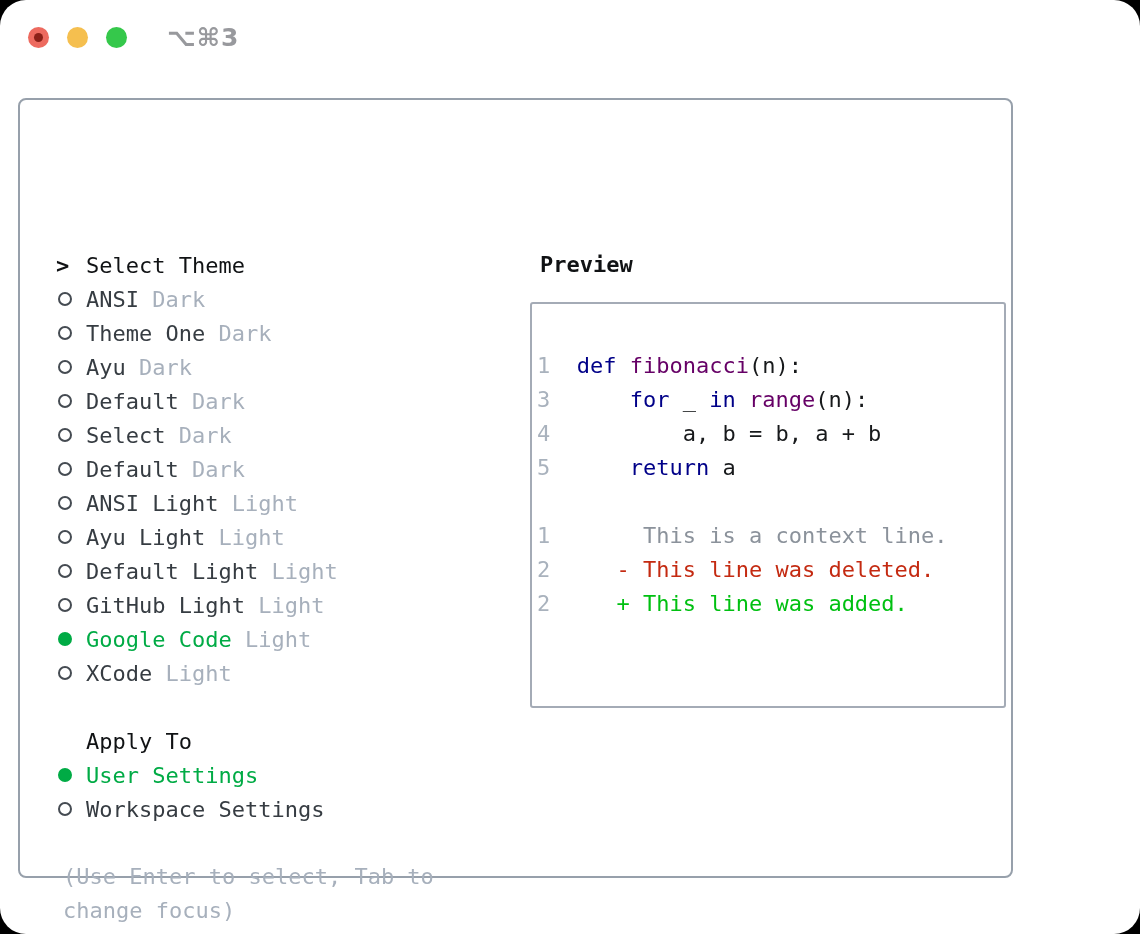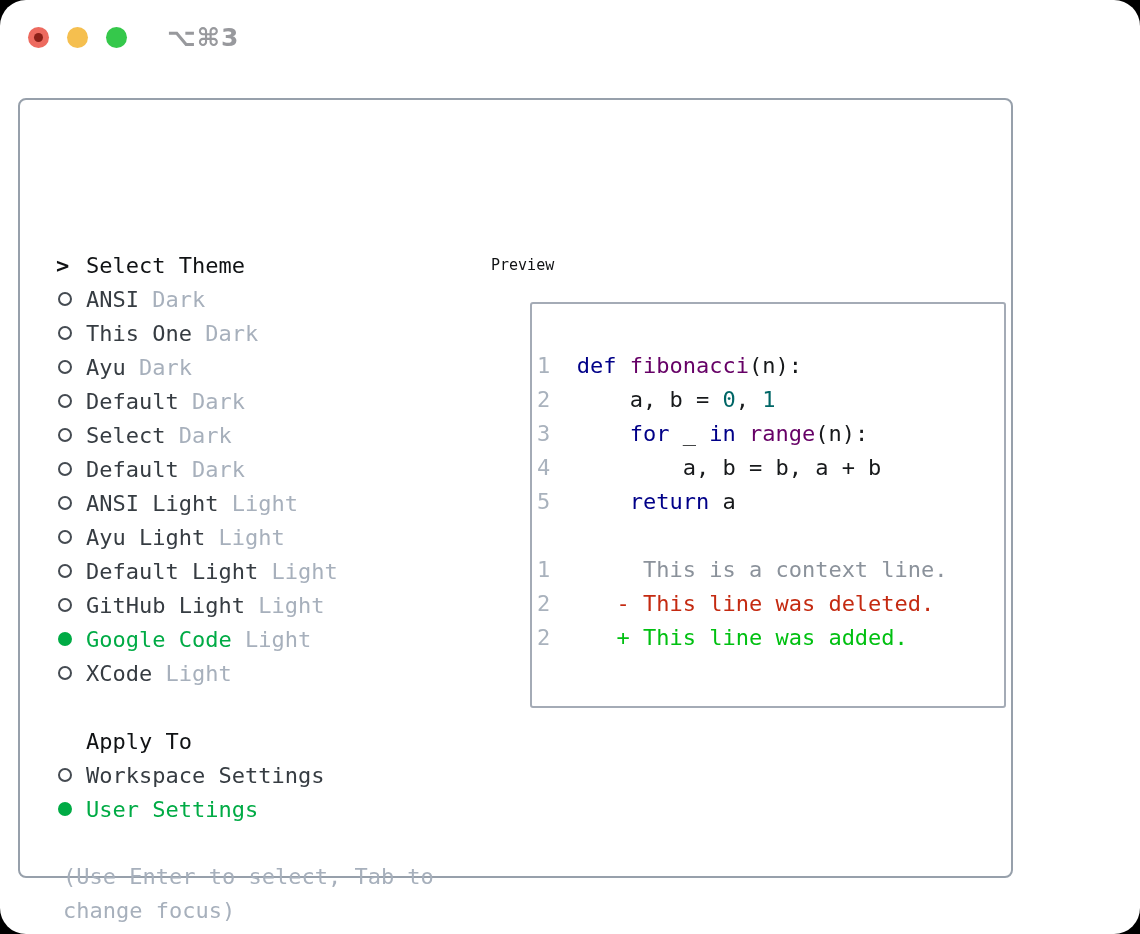--- a/index.html
+++ b/index.html
@@ -33,22 +33,22 @@
   .hdr { font-weight:normal; color:var(--header); }
   .t-name { color:var(--item);text-align:right; }
   .t-name.sel { color:var(--selected-green); }
   .t-variant { color:var(--muted); }
   .apply-indent { padding-left:30px; color:var(--header); }
   .opt-label { color:var(--item); }
   .opt-label.sel { color:var(--selected-green); }
   .hint { margin-top:34px; width:400px; line-height:34px; color:var(--muted); white-space:normal;margin-left:7px; }
 
   
-  .preview-title { position:absolute; left:471px; top:148px; height:34px; line-height:34px;
-                   font-size:15px; font-weight:normal; color:var(--header); }
+  .preview-title { position:absolute; left:520px; top:148px; height:34px; line-height:34px;
+                   font-size:22px; font-weight:bold; color:var(--header); }
   .preview-box { position:absolute; left:510px; top:202px; width:476px; height:406px;
                  border:2px solid var(--preview-border); border-radius:3px; padding:45px 0 0 5px;
                  background:#fff; overflow:hidden; }
   .pline { height:34px; line-height:34px; font-size:22px; white-space:pre; }
   .ln { display:inline-block; width:1ch; color:var(--ln); }
   .c-kw  { color:var(--kw); }
   .c-fn  { color:var(--fn); }
   .c-lit { color:var(--lit); }
   .c-pl  { color:var(--pl); }
   .c-ctx { color:var(--ctx);text-align:right; }
@@ -70,52 +70,51 @@
   <div class="panel">
 
     <div class="left-col">
       <div class="row">
         <span class="cursor">&gt;</span>
         <span class="hdr">Select Theme</span>
       </div>
 
       <div id="theme-list">
           <div class="row"><span class="bullet-slot"><span class="circle"></span></span><span class="t-name">ANSI</span><span class="t-variant"> Dark</span></div>
-          <div class="row"><span class="bullet-slot"><span class="circle"></span></span><span class="t-name">This One</span><span class="t-variant"> Dark</span></div>
+          <div class="row"><span class="bullet-slot"><span class="circle"></span></span><span class="t-name">Theme One</span><span class="t-variant"> Dark</span></div>
           <div class="row"><span class="bullet-slot"><span class="circle"></span></span><span class="t-name">Ayu</span><span class="t-variant"> Dark</span></div>
           <div class="row"><span class="bullet-slot"><span class="circle"></span></span><span class="t-name">Default</span><span class="t-variant"> Dark</span></div>
           <div class="row"><span class="bullet-slot"><span class="circle"></span></span><span class="t-name">Select</span><span class="t-variant"> Dark</span></div>
           <div class="row"><span class="bullet-slot"><span class="circle"></span></span><span class="t-name">Default</span><span class="t-variant"> Dark</span></div>
           <div class="row"><span class="bullet-slot"><span class="circle"></span></span><span class="t-name">ANSI Light</span><span class="t-variant"> Light</span></div>
           <div class="row"><span class="bullet-slot"><span class="circle"></span></span><span class="t-name">Ayu Light</span><span class="t-variant"> Light</span></div>
           <div class="row"><span class="bullet-slot"><span class="circle"></span></span><span class="t-name">Default Light</span><span class="t-variant"> Light</span></div>
           <div class="row"><span class="bullet-slot"><span class="circle"></span></span><span class="t-name">GitHub Light</span><span class="t-variant"> Light</span></div>
           <div class="row"><span class="bullet-slot"><span class="circle filled"></span></span><span class="t-name sel">Google Code</span><span class="t-variant"> Light</span></div>
           <div class="row"><span class="bullet-slot"><span class="circle"></span></span><span class="t-name">XCode</span><span class="t-variant"> Light</span></div>
         </div>
 
       <div class="gap"></div>
 
       <div class="row">
         <span class="apply-indent">Apply To</span>
       </div>
 
       <div id="apply-list">
+          <div class="row"><span class="bullet-slot"><span class="circle filled"></span></span><span class="opt-label sel">User Settings</span></div>
           <div class="row"><span class="bullet-slot"><span class="circle"></span></span><span class="opt-label">Workspace Settings</span></div>
-          <div class="row"><span class="bullet-slot"><span class="circle filled"></span></span><span class="opt-label sel">User Settings</span></div>
         </div>
 
       <div class="hint">(Use Enter to select, Tab to change focus)</div>
     </div>
 
     <div class="preview-title">Preview</div>
 
     <div class="preview-box" id="preview-box">
         <div class="pline"><span class="ln">1</span><span class="c-pl">  </span><span class="c-kw">def </span><span class="c-fn">fibonacci</span><span class="c-pl">(n):</span></div>
-        <div class="pline"><span class="ln">2</span><span class="c-pl">      a, b = </span><span class="c-lit">0</span><span class="c-pl">, </span><span class="c-lit">1</span></div>
         <div class="pline"><span class="ln">3</span><span class="c-pl">      </span><span class="c-kw">for</span><span class="c-pl"> _ </span><span class="c-kw">in</span><span class="c-pl"> </span><span class="c-fn">range</span><span class="c-pl">(n):</span></div>
         <div class="pline"><span class="ln">4</span><span class="c-pl">          a, b = b, a + b</span></div>
         <div class="pline"><span class="ln">5</span><span class="c-pl">      </span><span class="c-kw">return</span><span class="c-pl"> a</span></div>
         <div class="pline"><span class="ln"></span></div>
         <div class="pline"><span class="ln">1</span><span class="c-ctx">       This is a context line.</span></div>
         <div class="pline"><span class="ln">2</span><span class="c-del">     - This line was deleted.</span></div>
         <div class="pline"><span class="ln">2</span><span class="c-add">     + This line was added.</span></div>
       </div>
 
   </div>

